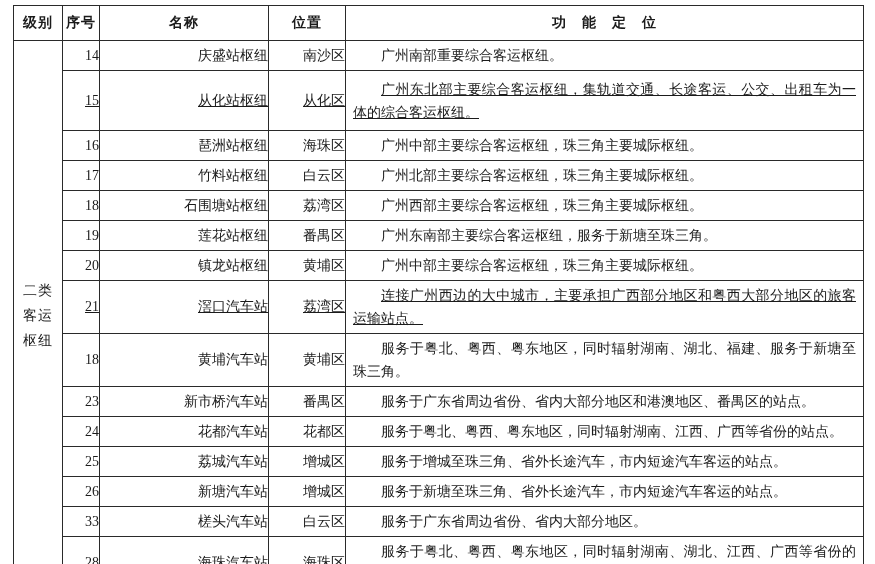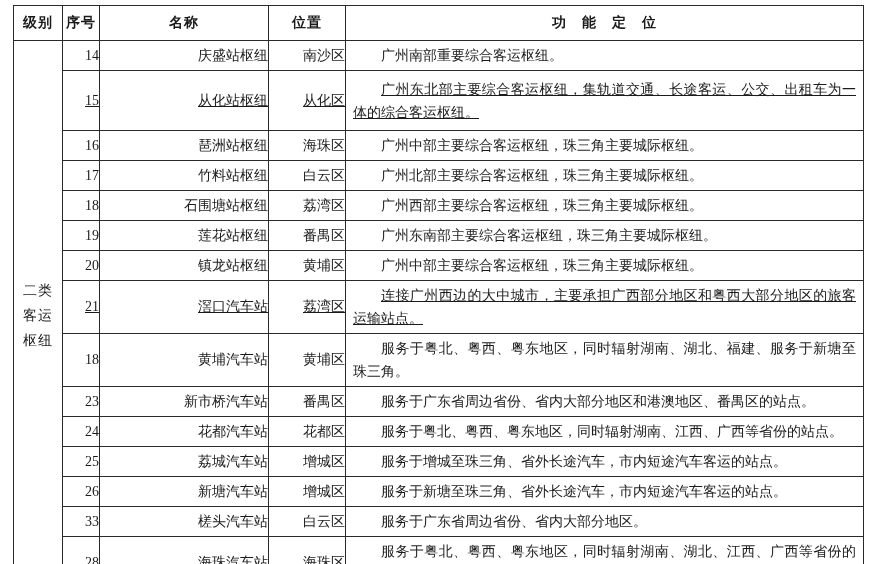--- a/index.html
+++ b/index.html
@@ -111,21 +111,21 @@
       <tr>
         <td class="cell-no">18</td>
         <td class="cell-name">石围塘站枢纽</td>
         <td class="cell-loc">荔湾区</td>
         <td class="cell-func">广州西部主要综合客运枢纽，珠三角主要城际枢纽。</td>
       </tr>
       <tr>
         <td class="cell-no">19</td>
         <td class="cell-name">莲花站枢纽</td>
         <td class="cell-loc">番禺区</td>
-        <td class="cell-func">广州东南部主要综合客运枢纽，珠三角主要城际枢纽。</td>
+        <td class="cell-func">广州东南部主要综合客运枢纽，服务于新塘至珠三角。</td>
       </tr>
       <tr>
         <td class="cell-no">20</td>
         <td class="cell-name">镇龙站枢纽</td>
         <td class="cell-loc">黄埔区</td>
         <td class="cell-func">广州中部主要综合客运枢纽，珠三角主要城际枢纽。</td>
       </tr>
       <tr class="h50">
         <td class="cell-no">21</td>
         <td class="cell-name">滘口汽车站</td>

